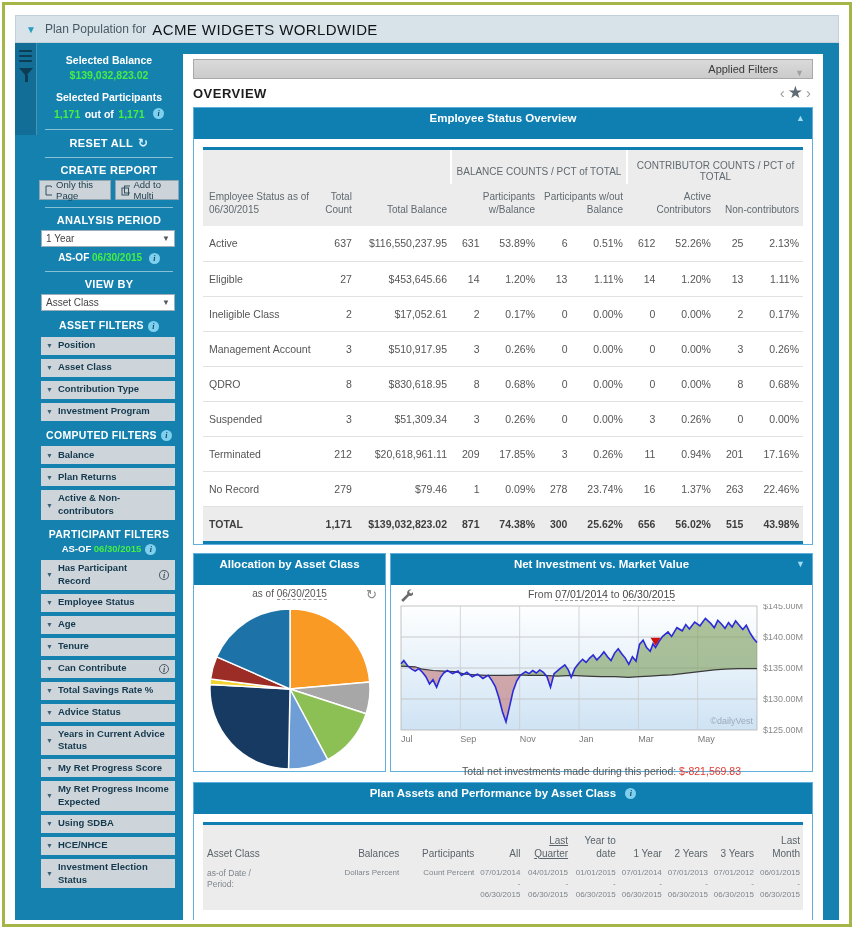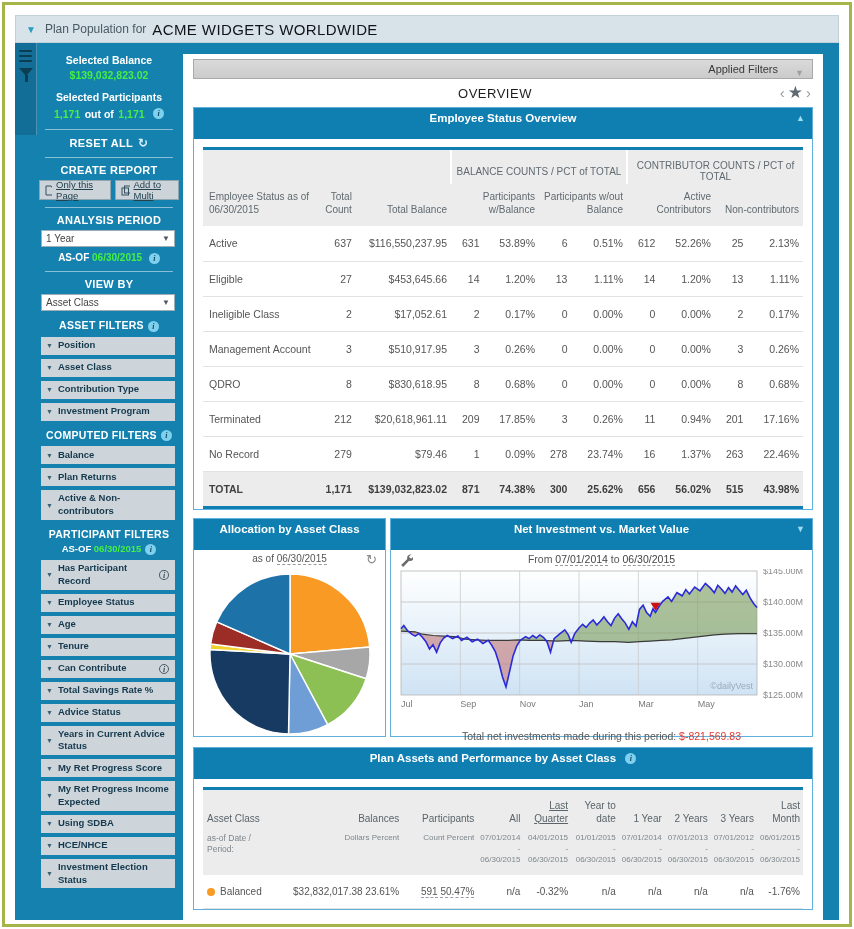--- a/index.html
+++ b/index.html
@@ -27,21 +27,21 @@
   .sb-main{padding-left:24px;padding-right:4px;}
   .sb-center{text-align:center;}
   .sb-label{font-size:10.5px;font-weight:bold;color:#fff;}
   .sb-green{font-size:10.5px;font-weight:bold;color:#44ef44;}
   .sb-stats{line-height:15px;margin-top:4px;}
   .sb-div{border-top:1px solid rgba(255,255,255,.5);margin:7px 6px 6px 6px;}
   .sb-row{font-size:11px;font-weight:bold;text-align:center;letter-spacing:.3px;}
   .refresh{font-size:12px;color:#d6f2ff;margin-left:5px;}
   .rep-btns{display:flex;gap:4px;justify-content:center;margin-top:4px;}
   .rep-btn{display:flex;align-items:center;gap:4px;background:#ccd4da;border:1px solid #8fa5b1;
-    font-size:9.5px;color:#23414f;padding:2px 5px;height:20px;cursor:pointer;text-decoration:underline;}
+    font-size:9.5px;color:#23414f;padding:2px 5px;height:20px;cursor:pointer;}
   .sel{position:relative;background:#fff;border:1px solid #9db0ba;height:17px;margin:4px 4px 0 2px;
     font-size:10px;color:#444;padding:2px 14px 0 4px;text-align:left;}
   .sel .car{position:absolute;right:4px;top:3px;font-size:8px;color:#556;}
   .asof-line{margin-top:5px;font-size:10px;font-weight:bold;text-align:center;}
   .asof-line .dt{color:#44ef44;}
   .info{display:inline-block;width:11px;height:11px;border-radius:50%;font-size:8px;line-height:11px;
     text-align:center;font-weight:bold;font-family:"Liberation Serif",serif;font-style:italic;vertical-align:middle;margin-left:4px;}
   .info.light{background:#7fd0ee;color:#0b4a63;}
   .info.dark{background:transparent;border:1px solid #4a5a64;color:#3c4c56;width:10px;height:10px;line-height:10px;}
   .fsec-title{font-size:10.5px;font-weight:bold;text-align:center;letter-spacing:.3px;margin:8px 0 5px 0;}
@@ -55,21 +55,21 @@
 
   
   .content-wrap{flex:1;padding:11px 16px 0 0;min-width:0;}
   .content{background:#fff;height:100%;padding:5px 10px 0 10px;overflow:hidden;}
 
   .applied-bar{position:relative;height:20px;background:linear-gradient(#dadada,#cbcbcb);
     border:1px solid #a9a9a9;text-align:right;font-size:11px;color:#3a3a3a;line-height:18px;padding-right:34px;cursor:pointer;}
   .applied-bar .car{position:absolute;right:8px;top:4px;font-size:9px;color:#a0a0a0;}
 
   .overview-row{position:relative;height:28px;}
-  .overview-title{position:absolute;left:0;right:16px;top:7px;text-align:center;font-size:13px;font-weight:normal;color:#1d1d1d;letter-spacing:.5px;}
+  .overview-title{position:absolute;left:0;right:16px;top:7px;text-align:left;font-size:13px;font-weight:bold;color:#1d1d1d;letter-spacing:.5px;}
   .star-nav{position:absolute;right:2px;top:3px;display:flex;align-items:center;gap:3px;}
   .star-nav .chev{font-size:15px;color:#9a9a9a;cursor:pointer;}
   .star-nav .star{font-size:17px;color:#5f6a72;cursor:pointer;}
 
   .panel{border:1px solid #5fb0dc;background:#fff;}
   .panel-header{position:relative;height:31px;background:#0f7fb2;color:#fff;font-size:11.5px;font-weight:bold;
     text-align:center;line-height:20px;}
   .panel-header .collapse{position:absolute;right:7px;top:0;font-size:9px;color:#9fdcf4;cursor:pointer;}
 
   
@@ -381,20 +381,33 @@
                       <td>8</td>
                       <td>$830,618.95</td>
                       <td>8</td>
                       <td>0.68%</td>
                       <td>0</td>
                       <td>0.00%</td>
                       <td>0</td>
                       <td>0.00%</td>
                       <td>8</td>
                       <td>0.68%</td>
+                    </tr>
+                    <tr>
+                      <td class="c0">Suspended</td>
+                      <td>3</td>
+                      <td>$51,309.34</td>
+                      <td>3</td>
+                      <td>0.26%</td>
+                      <td>0</td>
+                      <td>0.00%</td>
+                      <td>3</td>
+                      <td>0.26%</td>
+                      <td>0</td>
+                      <td>0.00%</td>
                     </tr>
                     <tr>
                       <td class="c0">Terminated</td>
                       <td>212</td>
                       <td>$20,618,961.11</td>
                       <td>209</td>
                       <td>17.85%</td>
                       <td>3</td>
                       <td>0.26%</td>
                       <td>11</td>

